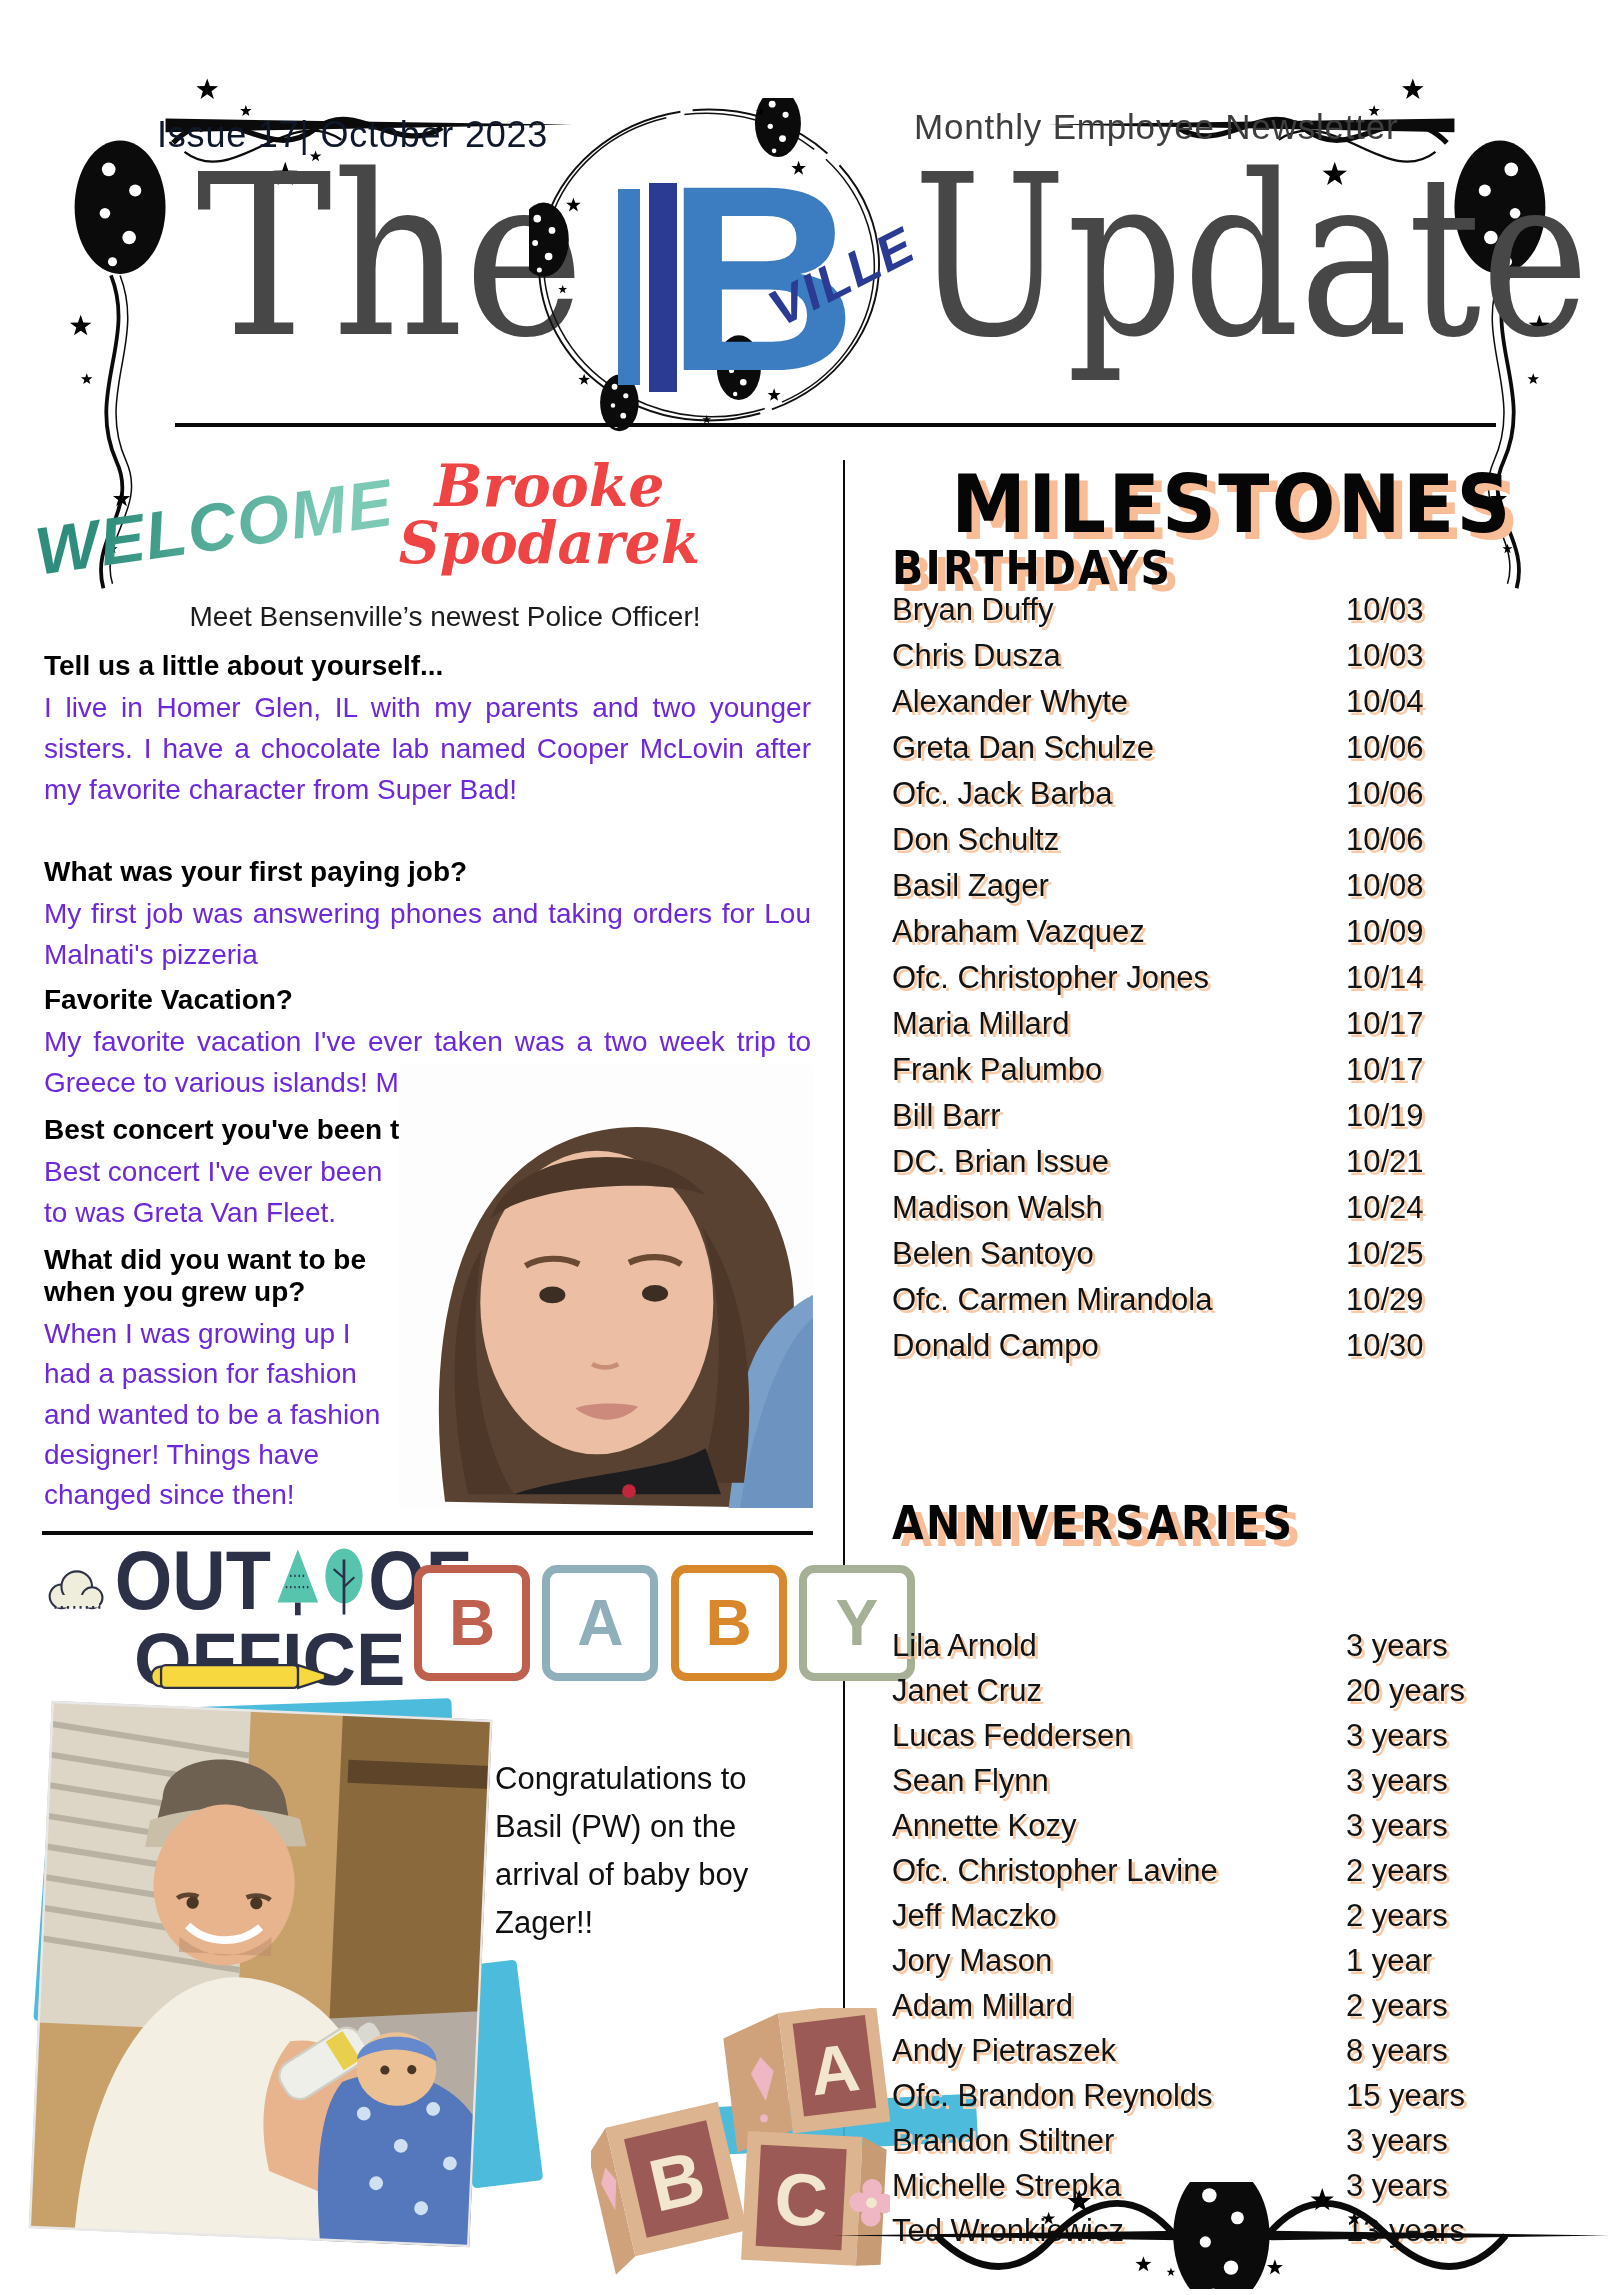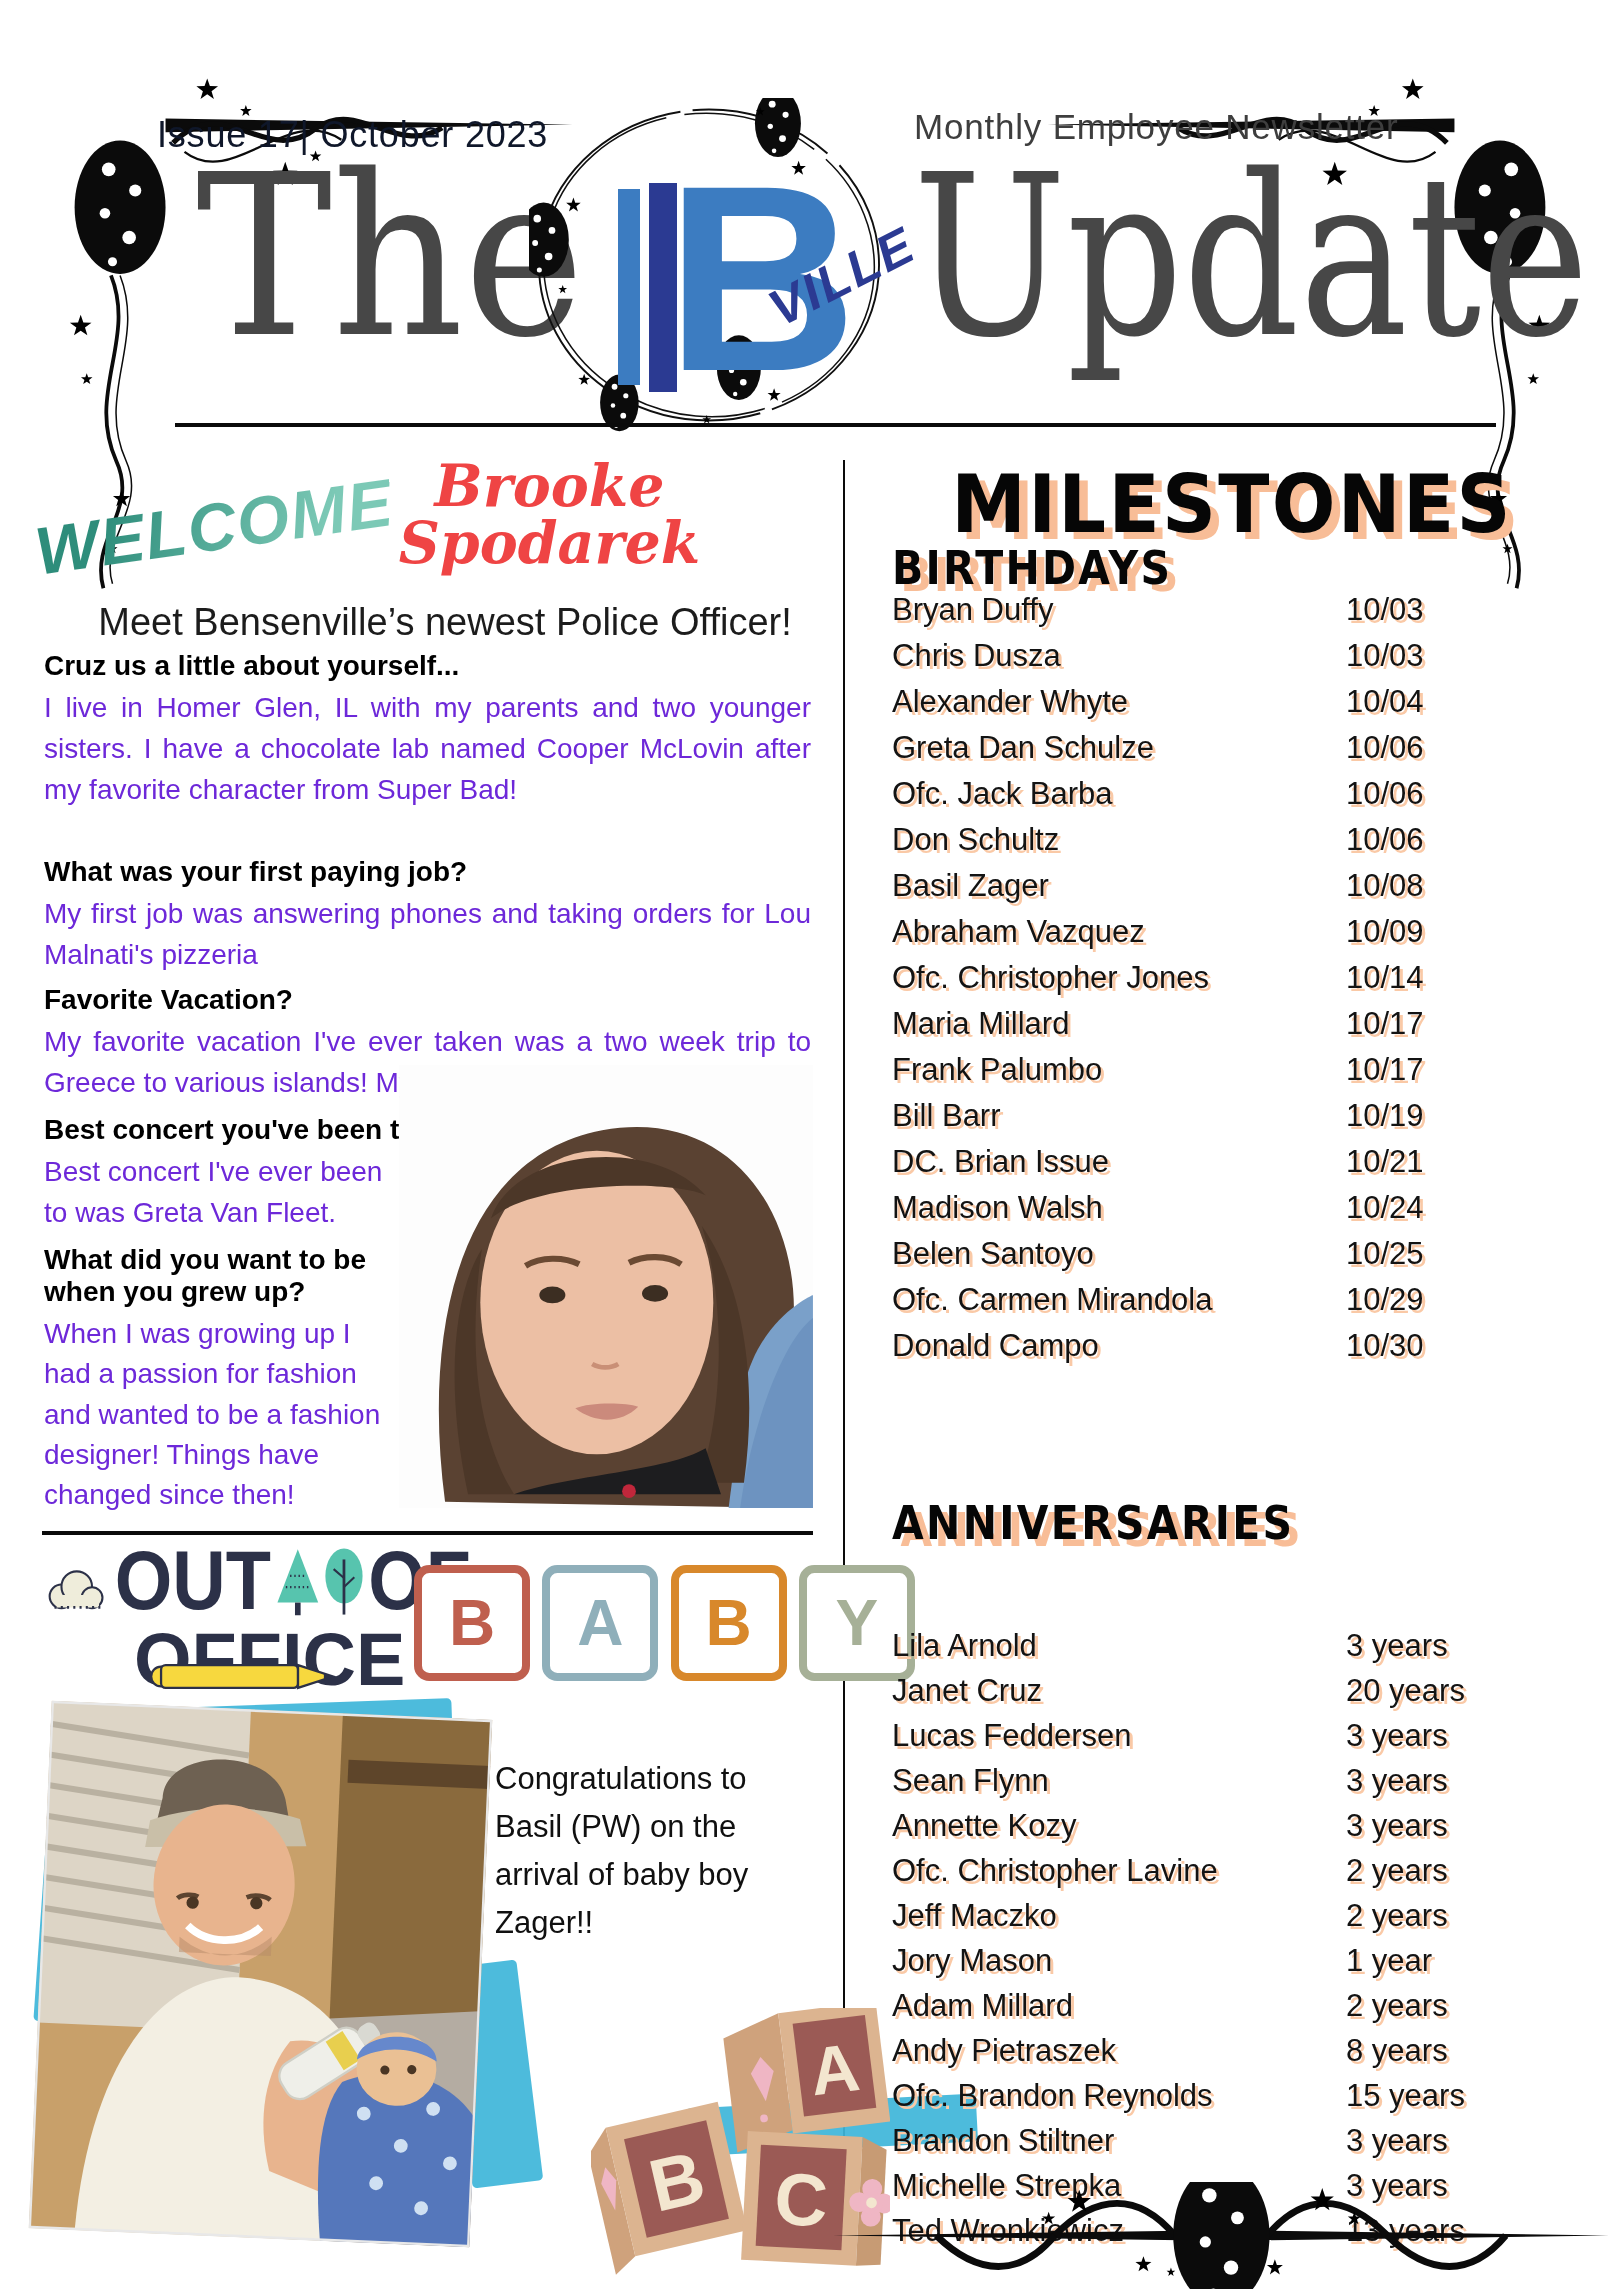--- a/index.html
+++ b/index.html
@@ -22,21 +22,21 @@
   .vrule{left:843px;top:460px;width:2.3px;height:1727px;background:#0a0a0a;}
 
   
   .welcome-badge{left:34px;top:488px;font-size:67px;font-weight:900;font-style:italic;
       letter-spacing:1.5px;transform:rotate(-8deg);
       background:linear-gradient(115deg,#2e8d7b 20%,#7cc9b6 80%);
       -webkit-background-clip:text;background-clip:text;color:transparent;}
   .brooke-name{left:304px;top:457px;width:491px;text-align:center;
       font-family:"DejaVu Serif", serif;font-style:italic;font-weight:bold;
       font-size:57px;color:#ef4444;line-height:1;}
-  .subtitle{left:92px;top:601px;width:706px;text-align:center;font-size:38px;color:#1c1c1c;}
+  .subtitle{left:92px;top:601px;width:706px;text-align:center;font-size:28px;color:#1c1c1c;}
   .qa .q{font-size:28px;font-weight:bold;color:#000;margin:0 0 6.1px 0;}
   .qa .a{font-size:28px;color:#6d28d9;line-height:1.46;margin:0;}
   .qa .a.just{text-align:justify;}
   .qa0{left:44px;top:650px;width:767px;}
   .qa1{left:44px;top:856px;width:767px;}
   .qa2{left:44px;top:984px;width:767px;}
   .qa3{left:44px;top:1114px;width:491px;}
   .qa3 .a{width:360px;}
   .qa4{left:44px;top:1244px;width:337px;}
   .qa4 .a{width:353px;line-height:1.44;}
@@ -178,21 +178,21 @@
   <div class="abs logo-ville">VILLE</div>
 
   <div class="abs hrule"></div>
   <div class="abs vrule"></div>
 
   <div class="abs welcome-badge">WELCOME</div>
   <div class="abs brooke-name">Brooke Spodarek</div>
   <div class="abs subtitle">Meet Bensenville’s newest Police Officer!</div>
 
   <div class="abs qa qa0">
-    <p class="q">Cruz us a little about yourself...</p>
+    <p class="q">Tell us a little about yourself...</p>
     <p class="a just">I live in Homer Glen, IL with my parents and two younger sisters. I have a chocolate lab named Cooper McLovin after my favorite character from Super Bad!</p>
   </div>
   <div class="abs qa qa1">
     <p class="q">What was your first paying job?</p>
     <p class="a just">My first job was answering phones and taking orders for Lou Malnati's pizzeria</p>
   </div>
   <div class="abs qa qa2">
     <p class="q">Favorite Vacation?</p>
     <p class="a just">My favorite vacation I've ever taken was a two week trip to Greece to various islands! Mykonos was the best</p>
   </div>

